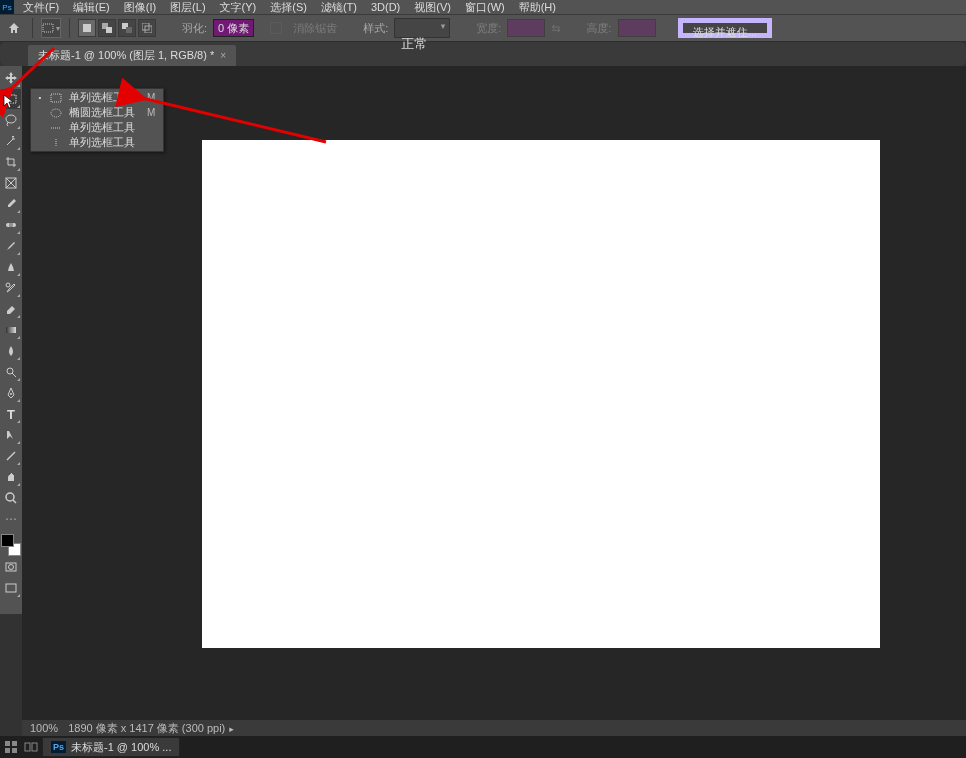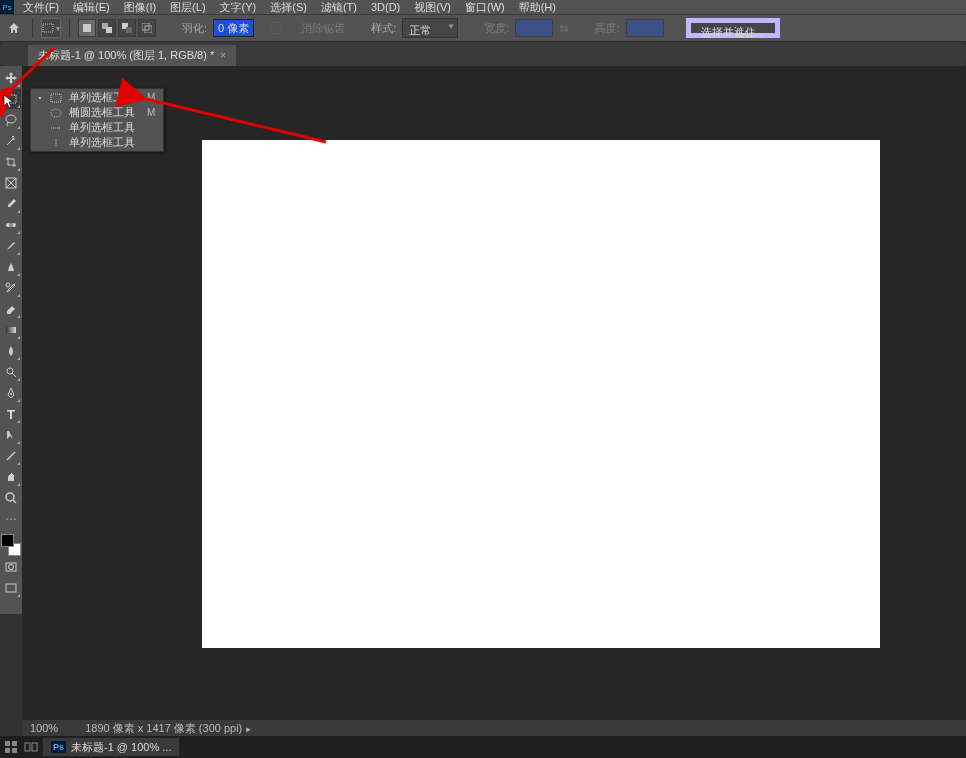--- a/index.html
+++ b/index.html
@@ -12,23 +12,23 @@
 
 
 .optbar { height: 28px; background: #535353; border-top:1px solid #3a3a3a; border-bottom:1px solid #2d2d2d; display: flex; align-items: center; padding-left: 4px; gap: 6px; }
 .home-btn { width: 20px; height: 20px; display:flex;align-items:center;justify-content:center; }
 .opt-icon-box { width: 20px; height: 20px; border:1px solid #666; display:flex;align-items:center;justify-content:center; background:#454545;}
 .opt-sep { width:1px; height:20px; background:#3a3a3a; margin:0 2px;}
 .sel-mode { display:flex; gap:2px;}
 .sel-mode .m { width:18px; height:18px; background:#454545; border:1px solid #3a3a3a; display:flex;align-items:center;justify-content:center;}
 .sel-mode .m.active { background:#6a6a6a; }
 .opt-label { color:#aaa; font-size:11px; margin-left:20px;}
-.opt-field { background:#1d4ed8; border:1px solid #222; padding:1px 4px; color:#ddd; font-size:11px; min-width:38px; height:18px;}
+.opt-field { background:#701a75; border:1px solid #222; padding:1px 4px; color:#ddd; font-size:11px; min-width:38px; height:18px;}
 .opt-check { width:12px;height:12px; border:1px solid #666; margin-right:3px;}
-.opt-dd { background:#454545; border:1px solid #333; color:#ddd; padding:4px 18px 1px 6px; font-size:11px; height:20px; position:relative; min-width:56px;}
+.opt-dd { background:#454545; border:1px solid #333; color:#ddd; padding:16px 18px 1px 6px; font-size:13px; height:20px; position:relative; min-width:56px;}
 .opt-dd::after { content:"▾"; position:absolute; right:4px; top:2px; font-size:9px; color:#999;}
 .opt-btn { background:#454545; border:5px solid #c4b5fd; padding:2px 10px; color:#ddd; font-size:11px; height:20px;}
 
 
 .tabbar { height: 24px; background: #3a3a3a; display:flex; align-items:flex-end; padding-left:28px;border-radius:6px;}
 .doc-tab { background:#535353; padding:3px 10px; font-size:11px; color:#ddd; border-top-left-radius:2px;border-top-right-radius:2px; display:flex; align-items:center; gap:6px;}
 .doc-tab .x { font-size:10px; color:#aaa; cursor:pointer;}
 
 
 .toolbox { position:absolute; left:0; top:66px; width:22px; background:#535353; display:flex; flex-direction:column; align-items:center; padding-top:2px; gap:1px; height:548px;}
@@ -45,21 +45,21 @@
 .fly-dot { width:6px; text-align:center; color:#ddd; font-size:8px;}
 .fly-icon { width:14px; display:flex;align-items:center;justify-content:center; color:#ccc;}
 .fly-label { flex:1; }
 .fly-key { color:#bbb; font-size:10px; margin-left:6px;}
 
 
 .canvas-area { position:absolute; left:22px; top:66px; right:0; bottom:22px; background:#262626; overflow:hidden;}
 .canvas { position:absolute; left:180px; top:74px; width:678px; height:508px; background:#fff;}
 
 
-.statusbar { position:absolute; left:22px; right:0; bottom:22px; height:16px; background:#3a3a3a; display:flex; align-items:center; padding:0 8px; gap:27px; font-size:11px; color:#bbb;}
+.statusbar { position:absolute; left:22px; right:0; bottom:22px; height:16px; background:#3a3a3a; display:flex; align-items:center; padding:0 8px; gap:10px; font-size:11px; color:#bbb;}
 .statusbar .arrow::after { content:"▸"; margin-left:4px; font-size:9px;}
 
 
 .taskbar { position:absolute; left:0; right:0; bottom:0; height:22px; background:#1f1f1f; display:flex; align-items:center; padding-left:2px; gap:2px;}
 .task-item { background:#3a3a3a; height:20px; display:flex;align-items:center; padding:0 8px; gap:5px; color:#ddd; font-size:11px; border:1px solid #222;}
 .win-icon { width:18px; height:18px; display:flex;align-items:center;justify-content:center;}
 
 
 .arrows { position:absolute; left:0; top:0; width:100%; height:100%; pointer-events:none; z-index:30;}
 
@@ -119,21 +119,21 @@
         <svg width="10" height="10">
           <rect x="0" y="0" width="7" height="7" fill="none" stroke="#aaa"></rect>
           <rect x="3" y="3" width="7" height="7" fill="none" stroke="#aaa"></rect>
         </svg>
       </div>
   </div>
   <span class="opt-label">羽化:</span>
   <span class="opt-field">0 像素</span>
   <span style="display:flex;align-items:center;margin-left:10px;opacity:0.45;">
     <span class="opt-check"></span>
-    <span class="opt-label" style="margin-left:16px;">消除锯齿</span>
+    <span class="opt-label" style="margin-left:8px;">消除锯齿</span>
   </span>
   <span class="opt-label">样式:</span>
   <span class="opt-dd">正常</span>
   <span class="opt-label" style="opacity:0.5;">宽度:</span>
   <span class="opt-field" style="opacity:0.4;width:34px;"></span>
   <span style="opacity:0.4;color:#999;">⇆</span>
   <span class="opt-label" style="opacity:0.5;">高度:</span>
   <span class="opt-field" style="opacity:0.4;width:34px;"></span>
   <span class="opt-btn" style="margin-left:16px;">选择并遮住...</span>
 </div>

